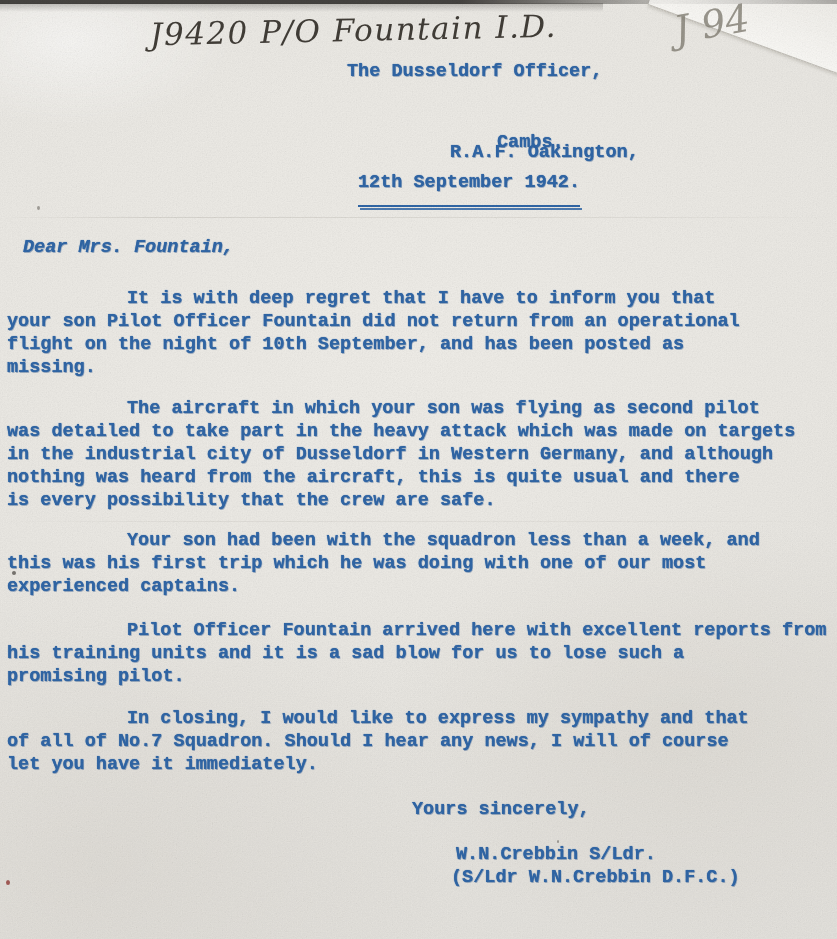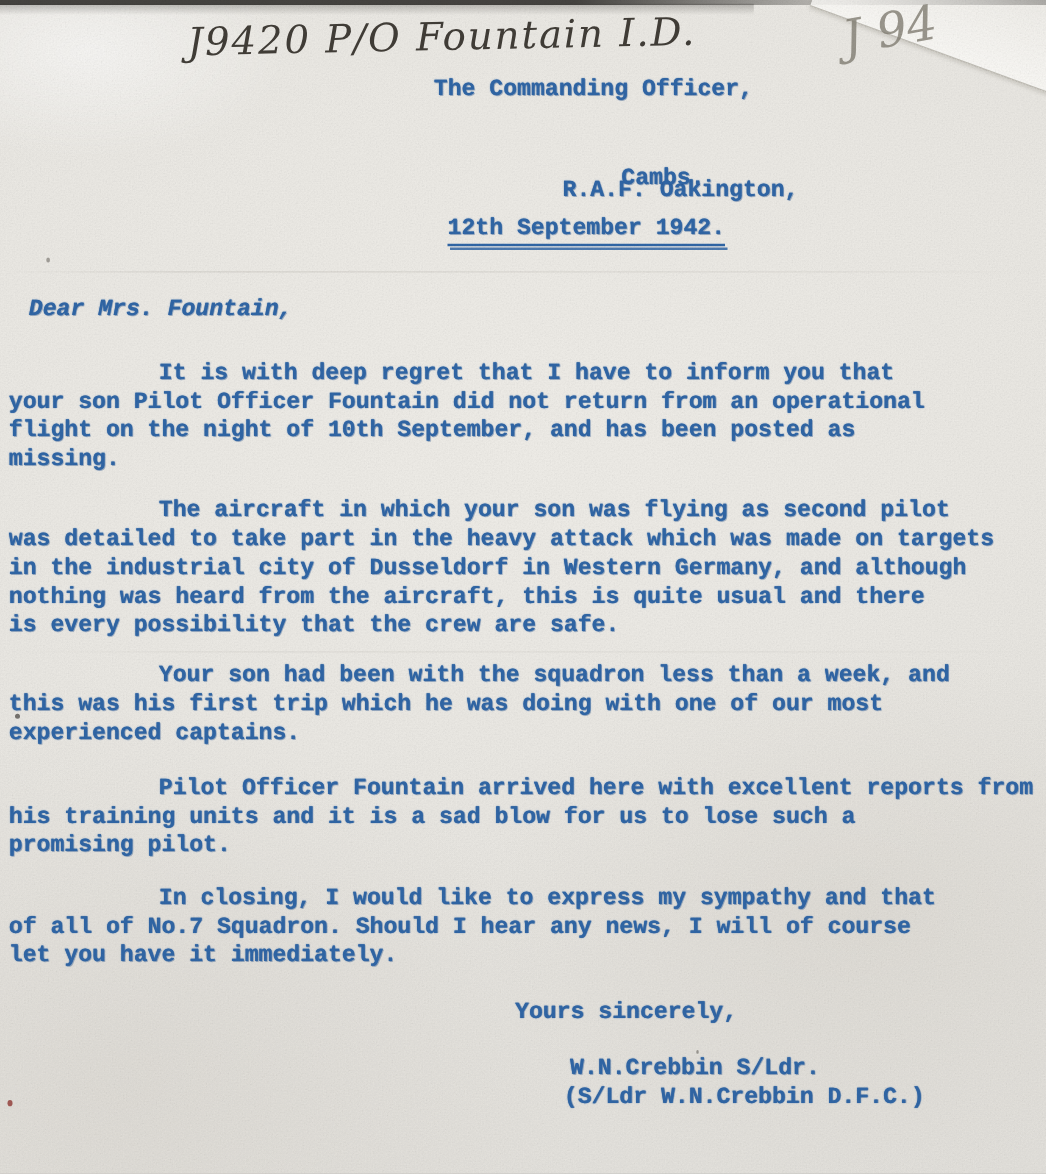--- a/index.html
+++ b/index.html
@@ -39,21 +39,21 @@
     font-family:"DejaVu Serif","Liberation Serif",serif;
     font-style:italic;
     color:var(--pencil,#837f74);
     font-size:38px;
     transform:rotate(-10deg);
     opacity:0.8;
     white-space:pre;
   }
   .letter-date{
     border-bottom:2px solid currentColor;
-    padding-bottom:1px;
+    padding-bottom:11px;
   }
   .letter-date::after{
     content:"";position:absolute;left:2px;right:-2px;bottom:-5px;height:2px;
     background:currentColor;opacity:0.85;
   }
   
   .top-edge-strip{
     top:0;left:0;width:100%;height:4px;
     background:linear-gradient(to right,#2e2c29 55%, rgba(46,44,41,0.25) 80%, rgba(46,44,41,0.55) 100%);
     opacity:0.88;
@@ -95,21 +95,21 @@
   <div class="abs fold-line-1"></div>
   <div class="abs fold-line-2"></div>
   <div class="abs speck speck-1"></div>
   <div class="abs speck speck-2"></div>
   <div class="abs speck speck-3"></div>
   <div class="abs speck speck-4"></div>
 
   <div class="abs handwriting" style="left:150px;top:12px;">J9420 P/O Fountain I.D.</div>
   <div class="abs pencil" style="left:674px;top:2px;">J 94</div>
 
-  <div class="abs type" style="left:347px;top:60px;">The Commanding Officer,</div>
+  <div class="abs type" style="left:347px;top:60px;">The Dusseldorf Officer,</div>
   <div class="abs type" style="left:450px;top:109px;margin-top:32px;">R.A.F. Oakington,</div>
   <div class="abs type" style="left:497px;top:131px;">Cambs.</div>
 
   <div class="abs type letter-date" style="left:358px;top:171px;">12th September 1942.</div>
 
   <div class="abs type" style="left:23px;top:236px;font-style:italic;">Dear Mrs. Fountain,</div>
 
   <div class="abs type para" style="top:287px;">It is with deep regret that I have to inform you that
 your son Pilot Officer Fountain did not return from an operational
 flight on the night of 10th September, and has been posted as

